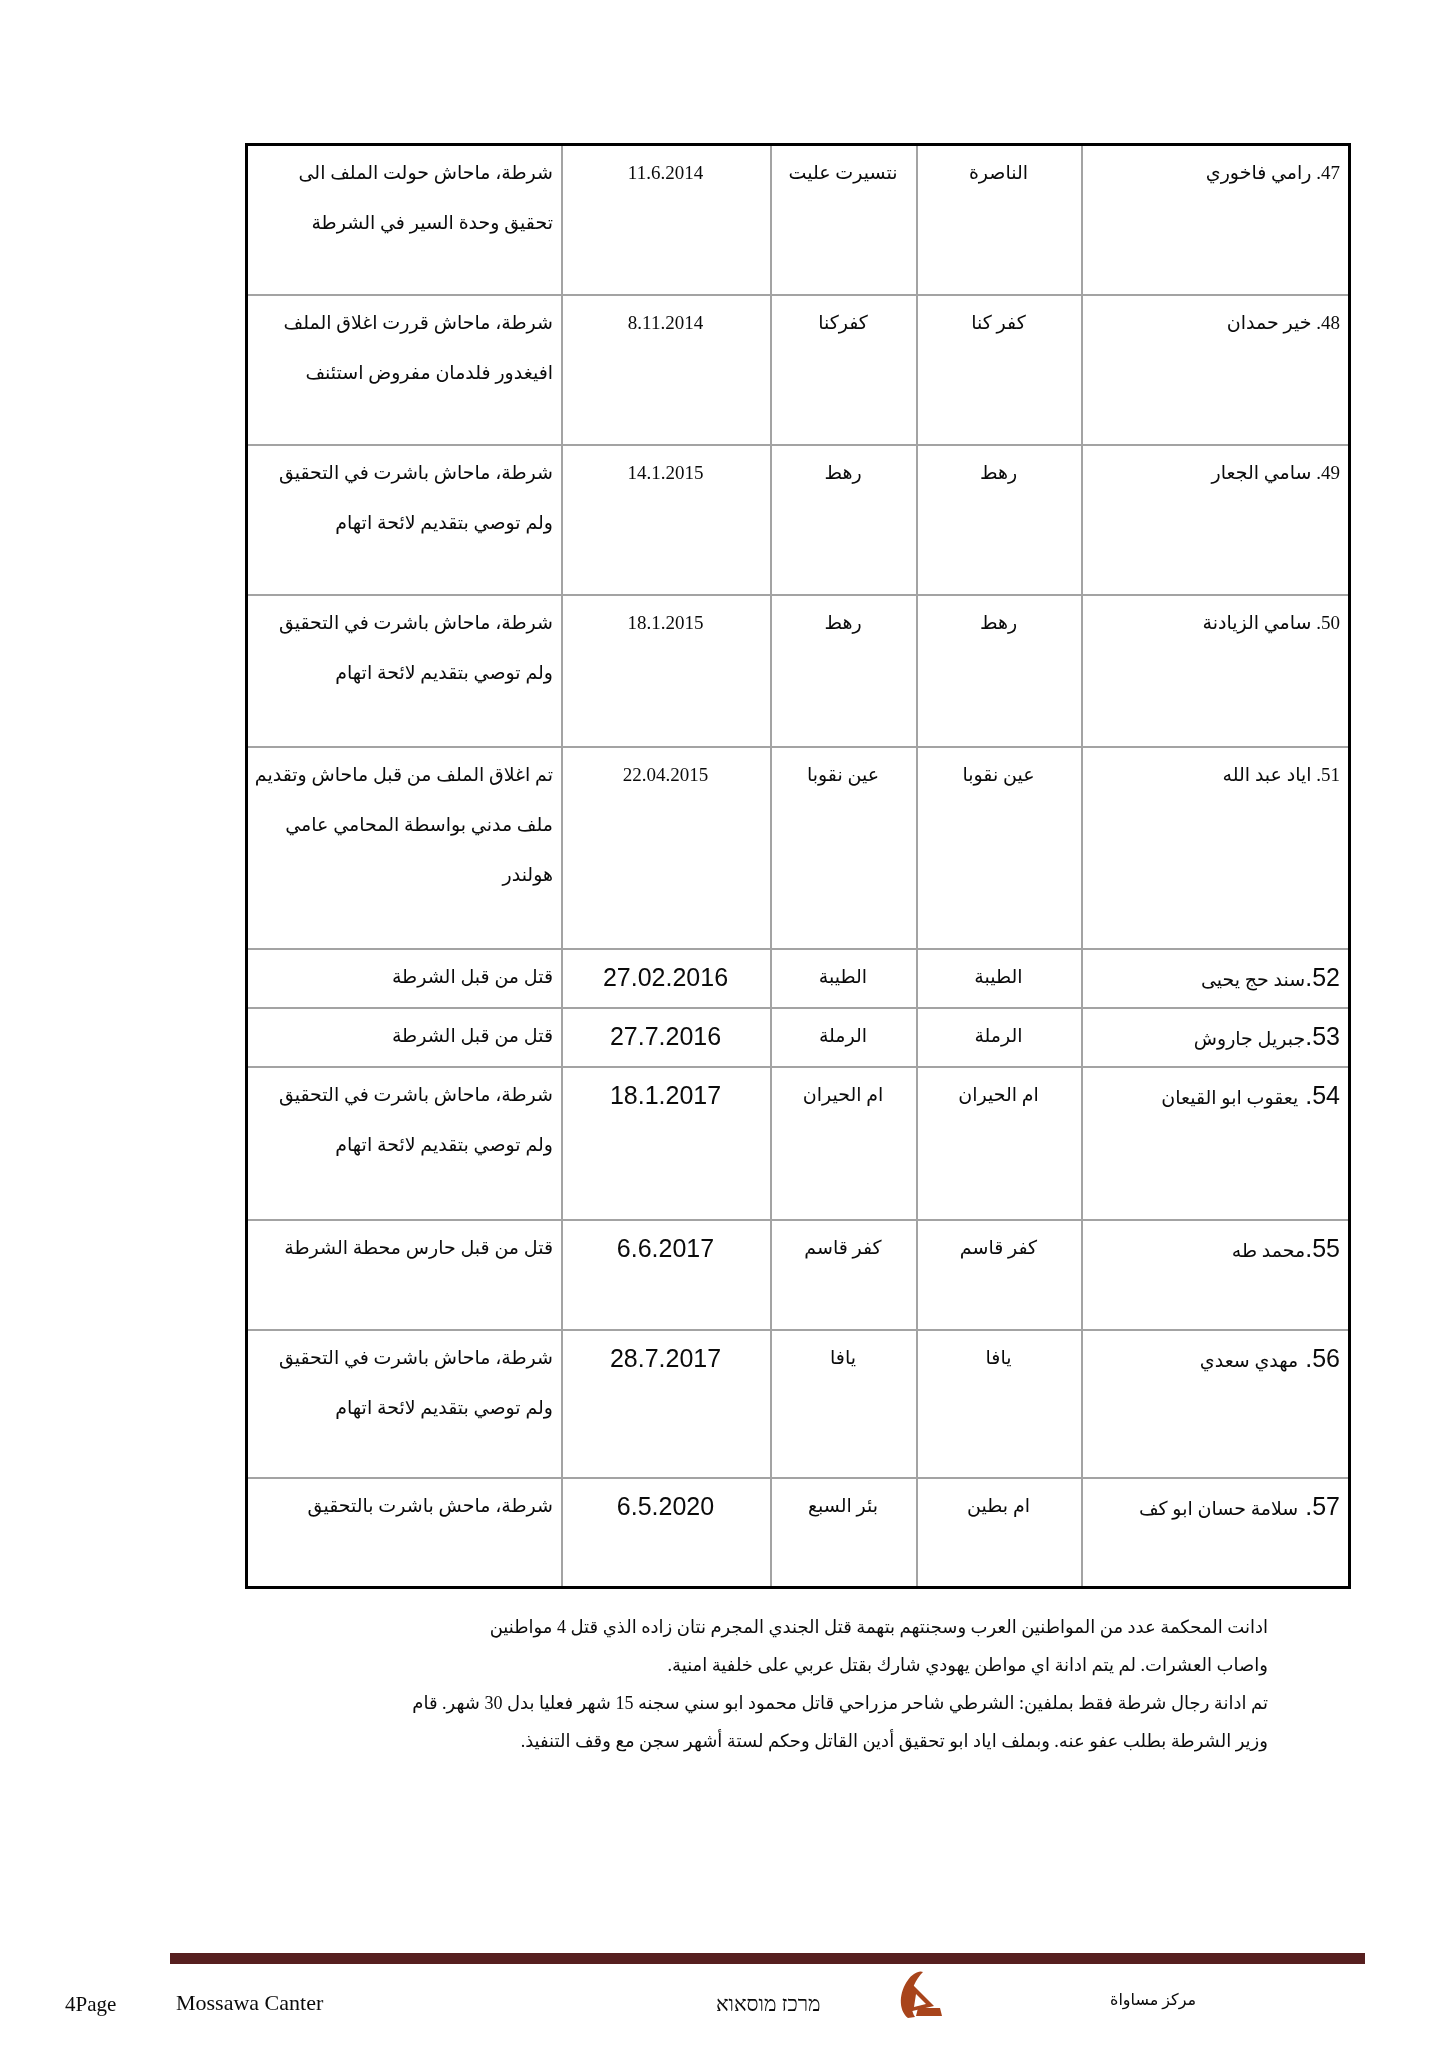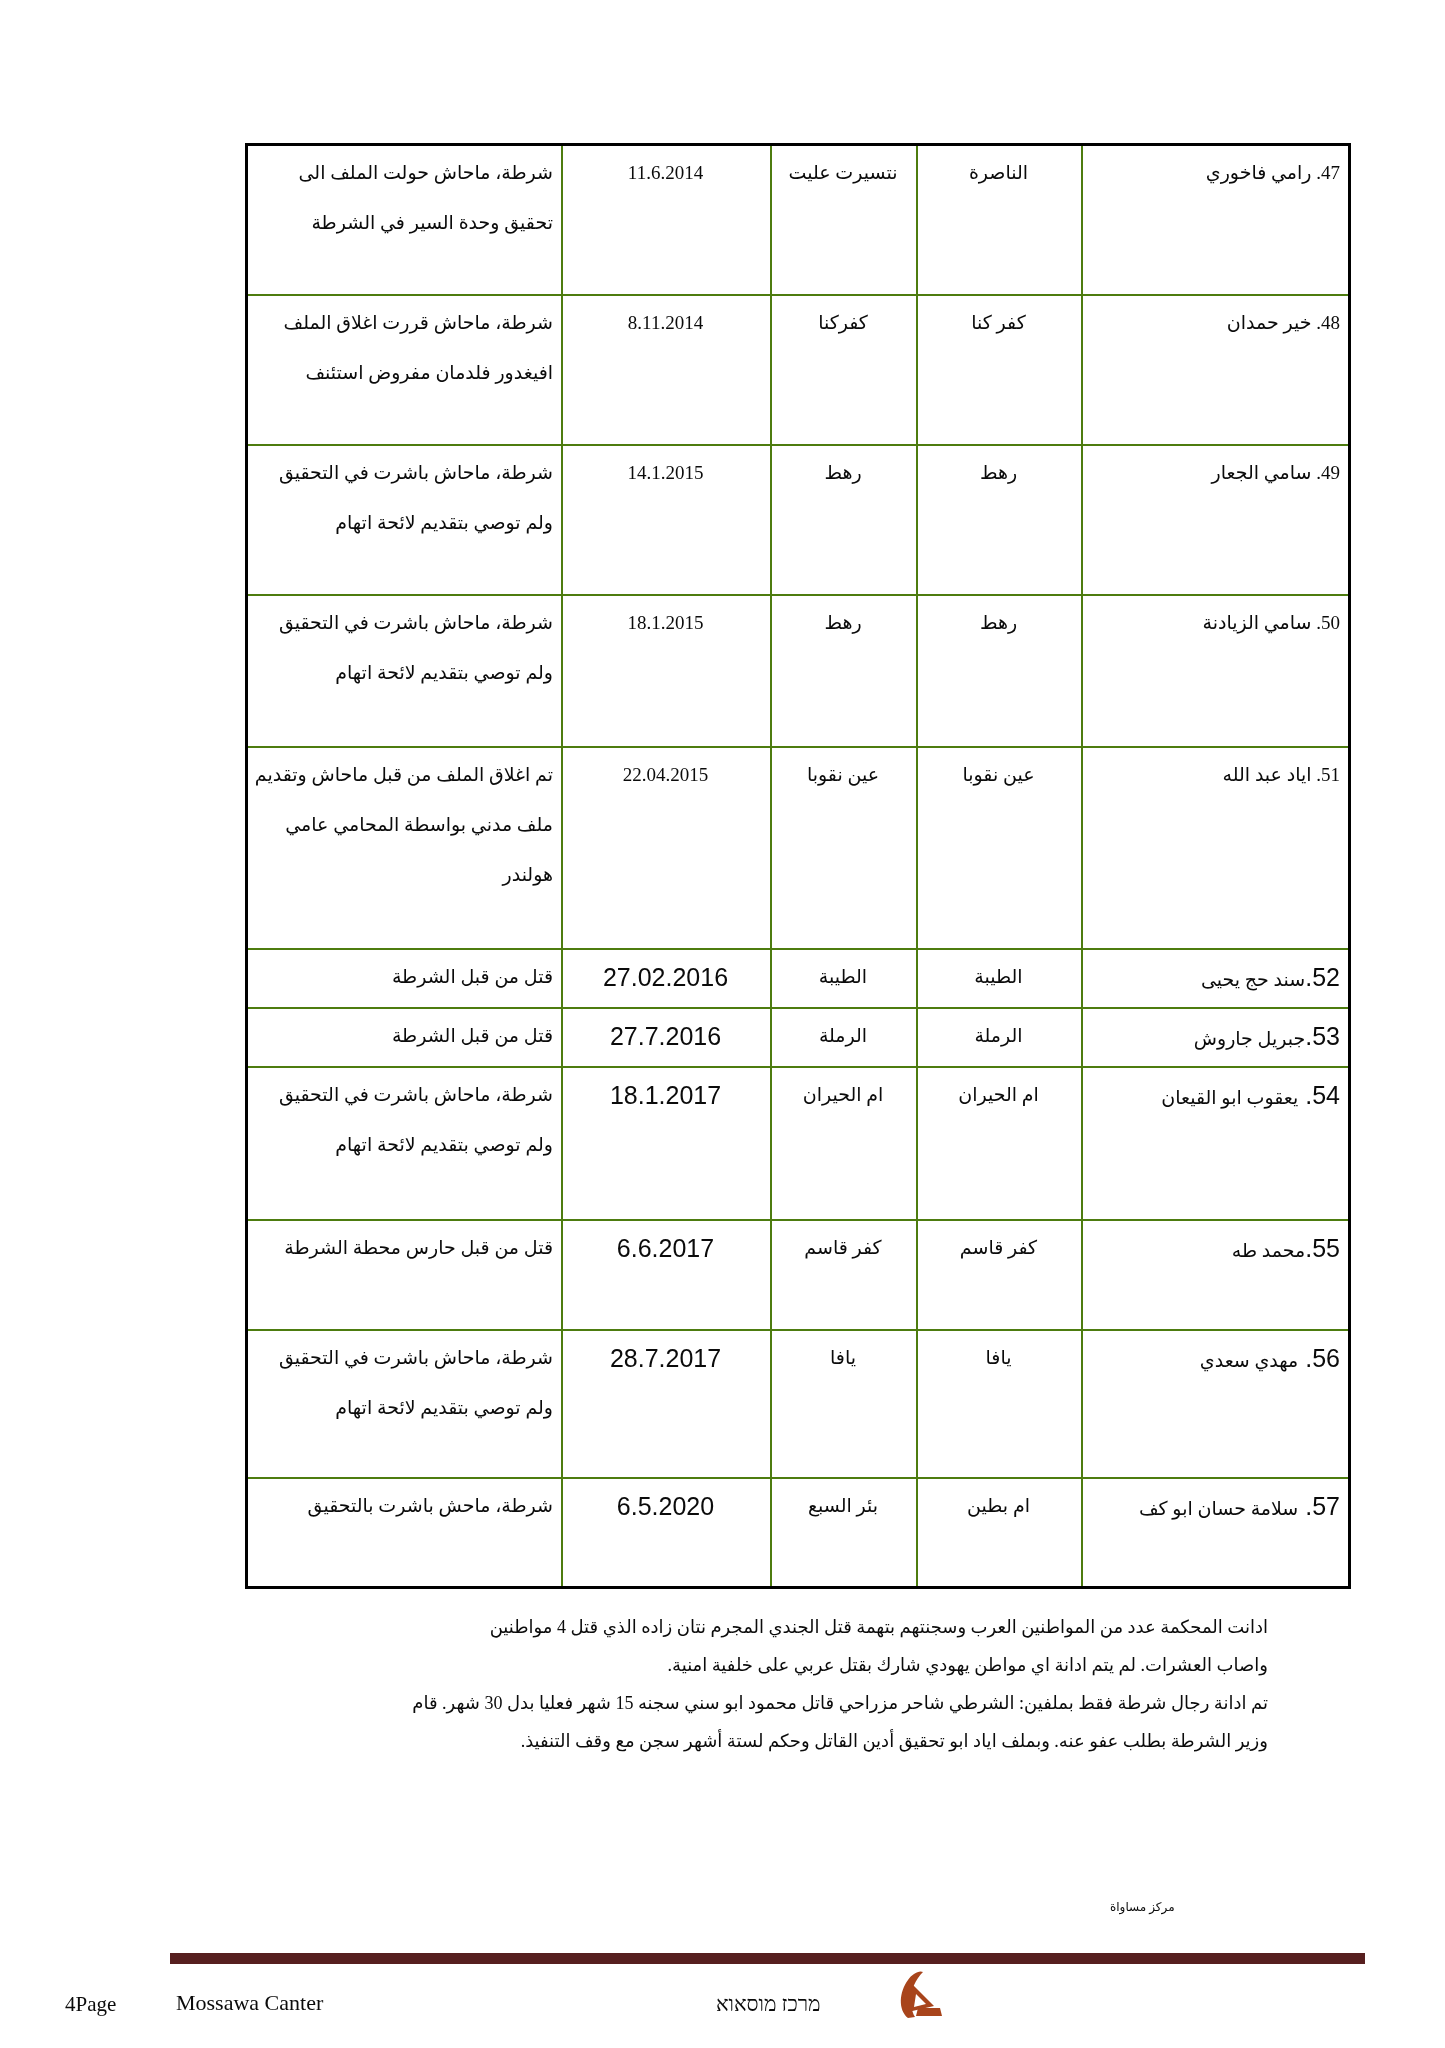--- a/index.html
+++ b/index.html
@@ -16,21 +16,21 @@
   .cases-table-wrap{
     position:absolute; left:245px; top:143px; width:1023px;
   }
   table.cases{
     border-collapse:collapse;
     table-layout:fixed;
     width:1023px;
     direction:rtl;
   }
   table.cases td{
-    border:2px solid #4d7c0f;
+    border:2px solid #a3a3a3;
     vertical-align:top;
     padding:2px 8px 2px 6px;
     line-height:50px;
     font-size:19px;
     overflow:hidden;
   }
   table.cases{border:3px solid #000;}
   td.c-name{width:251px; text-align:right; text-align:justify;}
   td.c-name.single{text-align:right;}
   td.c-loc {width:149px; text-align:center;}
@@ -54,21 +54,21 @@
   }
   .summary .pline{white-space:normal;}
   
   .footer-bar{
     position:absolute; left:170px; top:1953px; width:1195px; height:11px;
   }
   .footer-text{position:absolute; white-space:nowrap;}
   .f-page   {left:33px;  top:1992px; font-size:21px;margin-left:32px;}
   .f-eng    {left:176px; top:1990px; font-size:22px;}
   .f-heb    {left:716px; top:1992px; font-size:21px; direction:rtl;}
-  .f-ara    {left:1110px;top:1900px; font-size:12px; direction:rtl;}
+  .f-ara    {left:1110px;top:1990px; font-size:16px; direction:rtl;}
   .f-logo   {position:absolute; left:888px; top:1970px; width:56px; height:50px;}
 </style>
 </head>
 <body>
 
 <div class="page">
 
   <div class="cases-table-wrap">
     <table class="cases">
       <tbody id="cases-tbody">

